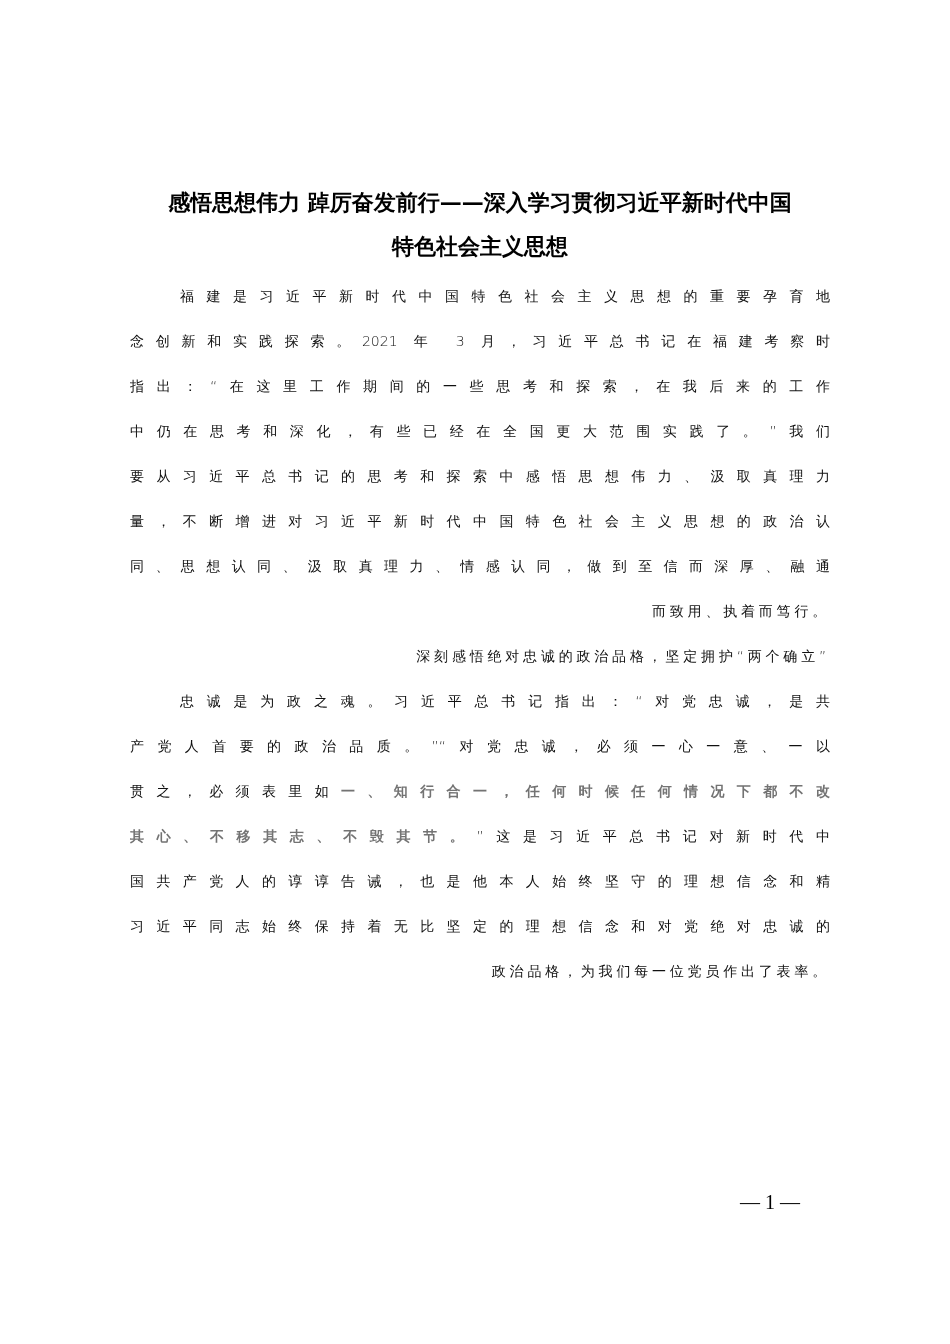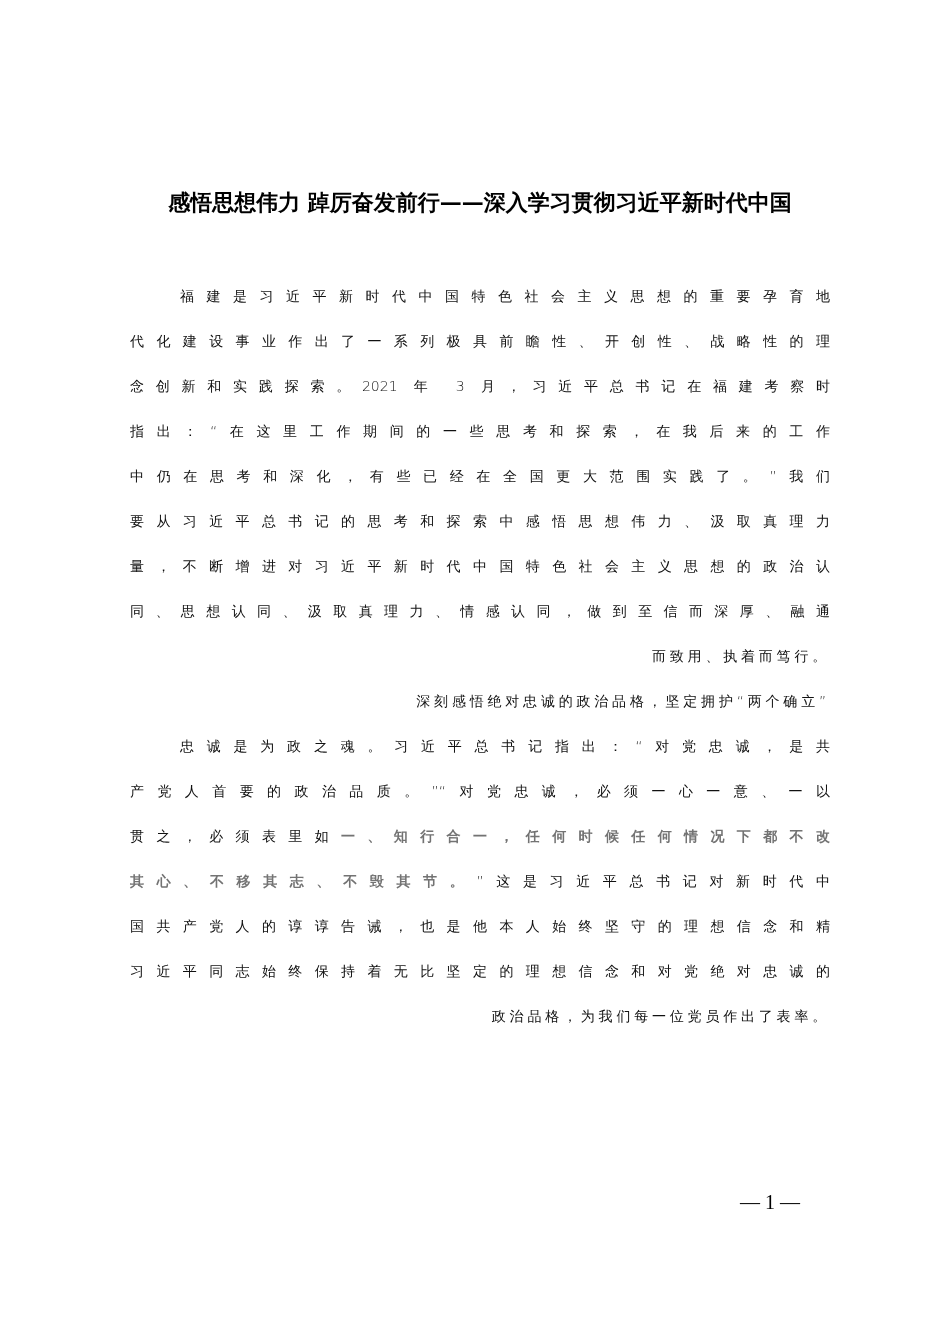--- a/index.html
+++ b/index.html
@@ -81,26 +81,26 @@
       white-space: nowrap;
     }
   </style>
 </head>
 <body>
 
 <div class="page">
 
   <div class="title">
     <span class="line">感悟思想伟力 踔厉奋发前行——深入学习贯彻习近平新时代中国</span>
+    <span class="line">特色社会主义思想</span>
   </div>
 
   <div class="body">
 
     <span class="ln indent justify">福建是习近平新时代中国特色社会主义思想的重要孕育地</span>
-    <span class="ln justify">代化建设事业作出了一系列极具前瞻性、开创性、战略性的理</span>
     <span class="ln justify">念创新和实践探索。2021 年 3 月，习近平总书记在福建考察时</span>
     <span class="ln justify">指出：“在这里工作期间的一些思考和探索，在我后来的工作</span>
     <span class="ln justify">中仍在思考和深化，有些已经在全国更大范围实践了。”我们</span>
     <span class="ln justify">要从习近平总书记的思考和探索中感悟思想伟力、汲取真理力</span>
     <span class="ln justify">量，不断增进对习近平新时代中国特色社会主义思想的政治认</span>
     <span class="ln justify">同、思想认同、汲取真理力、情感认同，做到至信而深厚、融通</span>
     <span class="ln left">而致用、执着而笃行。</span>
 
     <span class="ln indent left">深刻感悟绝对忠诚的政治品格，坚定拥护“两个确立”</span>
 

